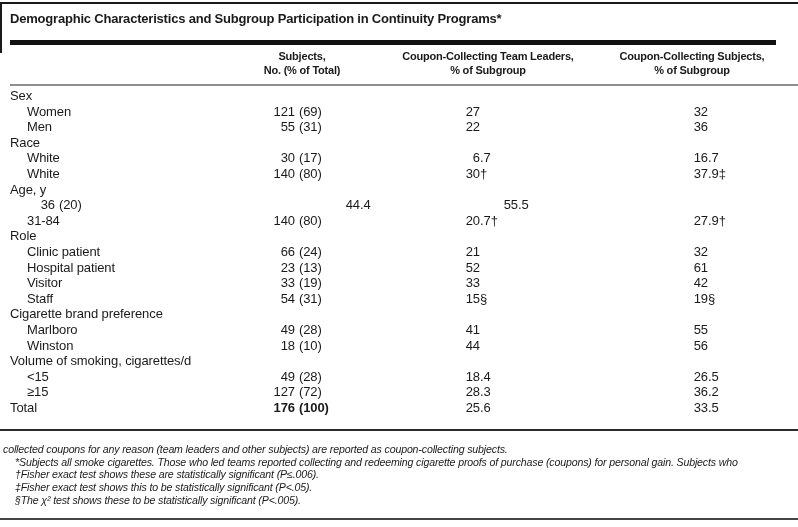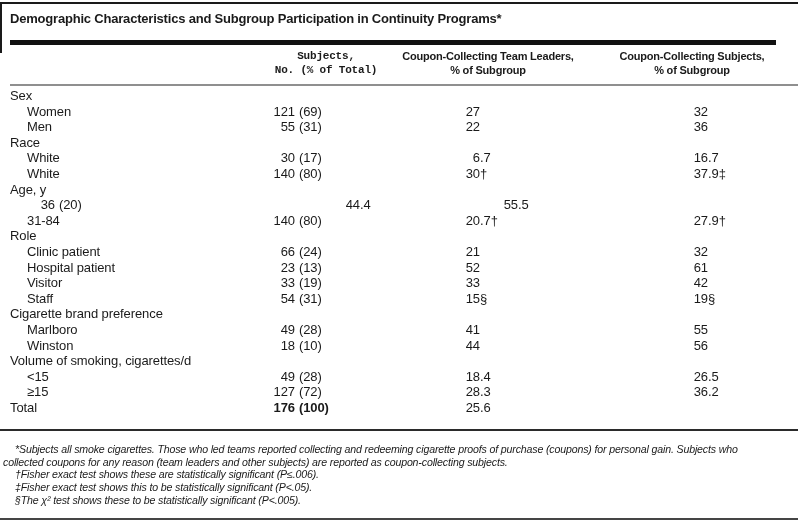--- a/index.html
+++ b/index.html
@@ -3,21 +3,21 @@
 <meta charset="utf-8">
 <style>
   html,body{margin:0;padding:0;background:#fff;width:798px;height:527px;overflow:hidden;}
   .page{position:relative;width:798px;height:425px;background:#ffffff;
         font-family:"Liberation Sans",sans-serif;color:#1a1a1a;padding-left:37px;}
   .rule-top{position:absolute;left:0;top:2px;width:798px;height:2px;background:#1a1a1a;}
   .left-tick{position:absolute;left:0;top:2px;width:2px;height:51px;background:#1a1a1a;}
   .title{position:absolute;left:10px;top:11px;font-size:13px;font-weight:bold;letter-spacing:-0.2px;white-space:nowrap;}
   .heavy-bar{position:absolute;left:10px;top:40px;width:766px;height:5px;background:#111;}
   .hdr{position:absolute;top:49px;text-align:center;font-weight:bold;font-size:11px;line-height:14px;letter-spacing:-0.2px;}
-  .hdr.h2{left:266px;width:120px;font-family:Liberation Mono, monospace;}
+  .hdr.h2{left:242px;width:120px;}
   .hdr.h3{left:388px;width:200px;}
   .hdr.h4{left:592px;width:200px;}
   .hdr-rule{position:absolute;left:10px;top:84px;width:788px;height:2px;background:#8f8f8f;}
   .rows{position:absolute;left:0;top:88px;width:798px;}
   .row{display:grid;grid-template-columns:240px 120px 190px 228px;height:15.6px;line-height:15.6px;
        font-size:13px;letter-spacing:-0.1px;padding-left:10px;box-sizing:border-box;width:798px;white-space:nowrap;}
   .c-label.indent{padding-left:17px;}
   .c2 .num{display:inline-block;width:45px;text-align:right;}
   .c2 .paren{display:inline-block;margin-left:4px;}
   .c3 .int{display:inline-block;width:110px;text-align:right;}
@@ -169,24 +169,25 @@
       <div class="row item">
         <div class="c-label indent">≥15</div>
         <div class="c2"><span class="num">127</span><span class="paren">(72)</span></div>
         <div class="c3"><span class="int">28</span><span class="rest">.3</span></div>
         <div class="c4"><span class="int">36</span><span class="rest">.2</span></div>
       </div>
       <div class="row total">
         <div class="c-label">Total</div>
         <div class="c2"><span class="num">176</span><span class="paren">(100)</span></div>
         <div class="c3"><span class="int">25</span><span class="rest">.6</span></div>
+        <div class="c4"><span class="int">33</span><span class="rest">.5</span></div>
       </div>
     </div>
   <div class="foot-rule"></div>
   <div class="footnotes">
+      <div class="fn">collected coupons for any reason (team leaders and other subjects) are reported as coupon-collecting subjects.</div>
       <div class="fn first">*Subjects all smoke cigarettes. Those who led teams reported collecting and redeeming cigarette proofs of purchase (coupons) for personal gain. Subjects who</div>
-      <div class="fn">collected coupons for any reason (team leaders and other subjects) are reported as coupon-collecting subjects.</div>
       <div class="fn first">†Fisher exact test shows these are statistically significant (P≤.006).</div>
       <div class="fn first">‡Fisher exact test shows this to be statistically significant (P&lt;.05).</div>
       <div class="fn first">§The χ² test shows these to be statistically significant (P&lt;.005).</div>
     </div>
   <div class="rule-bottom"></div>
 </div>
 
 </body></html>

